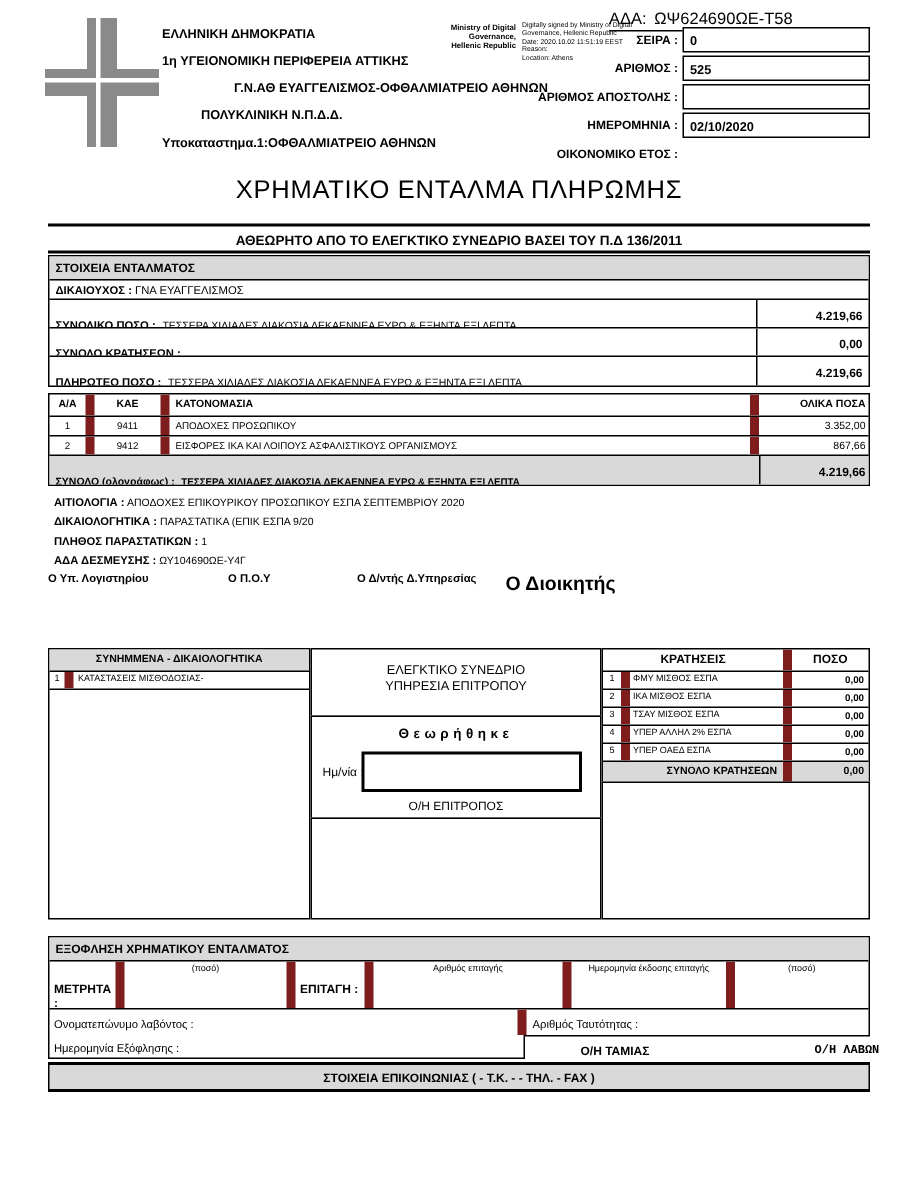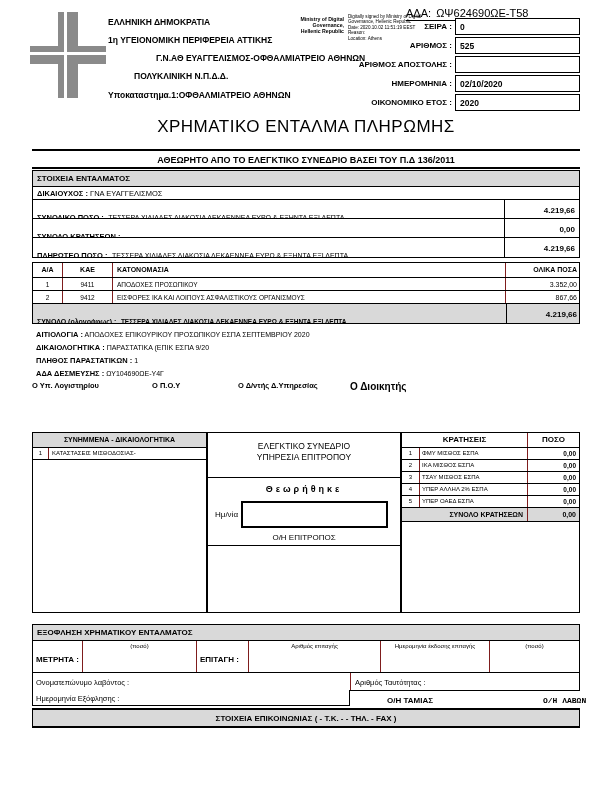--- a/index.html
+++ b/index.html
@@ -12,21 +12,21 @@
   .b{font-weight:bold;}
   .gray{background:#d9d9d9;}
   
   .logo-part{position:absolute;background:#8a8a8a;}
   .logo-gap{position:absolute;background:#ffffff;}
   
   .tbl{position:absolute;border:1px solid #000;background:#fff;}
   .trow{position:relative;width:100%;border-bottom:1px solid #000;overflow:hidden;}
   .trow.last{border-bottom:none;}
   .cell{position:absolute;top:0;bottom:0;overflow:hidden;}
-  .br{border-right:1px solid #7f1d1d;}
+  .br{border-right:6px solid #7f1d1d;}
   .bl{border-left:1px solid #000;}
   .ctr{text-align:center;}
   .rgt{text-align:right;}
   .fieldbox{position:absolute;border:1px solid #000;background:#fff;}
 </style>
 </head>
 <body>
 
 <div class="page">
 
@@ -66,23 +66,20 @@
   </div>
   <div class="abs b rgt" style="left:292px;top:60px;width:160px;font-size:8px;">ΑΡΙΘΜΟΣ ΑΠΟΣΤΟΛΗΣ :</div>
   <div class="fieldbox" style="left:455px;top:56px;width:125px;height:17px;">
     <div class="b" style="padding:3px 0 0 4px;font-size:8.5px;"></div>
   </div>
   <div class="abs b rgt" style="left:292px;top:79px;width:160px;font-size:8px;">ΗΜΕΡΟΜΗΝΙΑ :</div>
   <div class="fieldbox" style="left:455px;top:75px;width:125px;height:17px;">
     <div class="b" style="padding:3px 0 0 4px;font-size:8.5px;">02/10/2020</div>
   </div>
   <div class="abs b rgt" style="left:292px;top:98px;width:160px;font-size:8px;">ΟΙΚΟΝΟΜΙΚΟ ΕΤΟΣ :</div>
-  <div class="fieldbox" style="left:455px;top:94px;width:125px;height:17px;">
-    <div class="b" style="padding:3px 0 0 4px;font-size:8.5px;">2020</div>
-  </div>
 
   <div class="abs ctr" style="left:0;top:117px;width:612px;font-size:17px;letter-spacing:0.5px;">ΧΡΗΜΑΤΙΚΟ ΕΝΤΑΛΜΑ ΠΛΗΡΩΜΗΣ</div>
   <div class="abs ctr b" style="left:32px;top:149px;width:548px;height:20px;border-top:2px solid #000;border-bottom:2px solid #000;font-size:9px;padding-top:4px;">ΑΘΕΩΡΗΤΟ ΑΠΟ ΤΟ ΕΛΕΓΚΤΙΚΟ ΣΥΝΕΔΡΙΟ ΒΑΣΕΙ ΤΟΥ Π.Δ 136/2011</div>
 
   <div class="tbl" style="left:32px;top:170px;width:548px;">
     <div class="trow gray b" style="height:16px;font-size:8px;padding:3px 0 0 4px;">ΣΤΟΙΧΕΙΑ ΕΝΤΑΛΜΑΤΟΣ</div>
     <div class="trow" style="height:13px;font-size:7.5px;padding:2px 0 0 4px;">
       <span class="b">ΔΙΚΑΙΟΥΧΟΣ :</span>
       <span>ΓΝΑ ΕΥΑΓΓΕΛΙΣΜΟΣ</span>
     </div>
@@ -150,21 +147,21 @@
     <span>1</span>
   </div>
   <div class="abs" style="left:36px;top:369px;font-size:7px;">
     <span class="b" style="font-size:7.5px;">ΑΔΑ ΔΕΣΜΕΥΣΗΣ :</span>
     <span>ΩΥ104690ΩΕ-Υ4Γ</span>
   </div>
 
   <div class="abs b" style="left:32px;top:381px;font-size:7.5px;">Ο Υπ. Λογιστηρίου</div>
   <div class="abs b" style="left:152px;top:381px;font-size:7.5px;">Ο Π.Ο.Υ</div>
   <div class="abs b" style="left:238px;top:381px;font-size:7.5px;">Ο Δ/ντής Δ.Υπηρεσίας</div>
-  <div class="abs b" style="left:350px;top:381px;font-size:10px;">Ο Διοικητής</div>
+  <div class="abs b" style="left:337px;top:381px;font-size:13px;">Ο Διοικητής</div>
 
   <div class="tbl" style="left:32px;top:432px;width:175px;height:181px;">
     <div class="trow gray b ctr" style="height:15px;font-size:7px;padding-top:3px;">ΣΥΝΗΜΜΕΝΑ - ΔΙΚΑΙΟΛΟΓΗΤΙΚΑ</div>
     <div class="trow" style="height:12px;font-size:6px;">
       <div class="cell br ctr" style="left:0;width:16px;padding-top:2px;">1</div>
       <div class="cell" style="left:16px;right:0;padding:2px 0 0 3px;">ΚΑΤΑΣΤΑΣΕΙΣ ΜΙΣΘΟΔΟΣΙΑΣ-</div>
     </div>
   </div>
 
   <div class="tbl ctr" style="left:207px;top:432px;width:194px;height:46px;padding-top:8px;font-size:8.5px;line-height:11px;">

